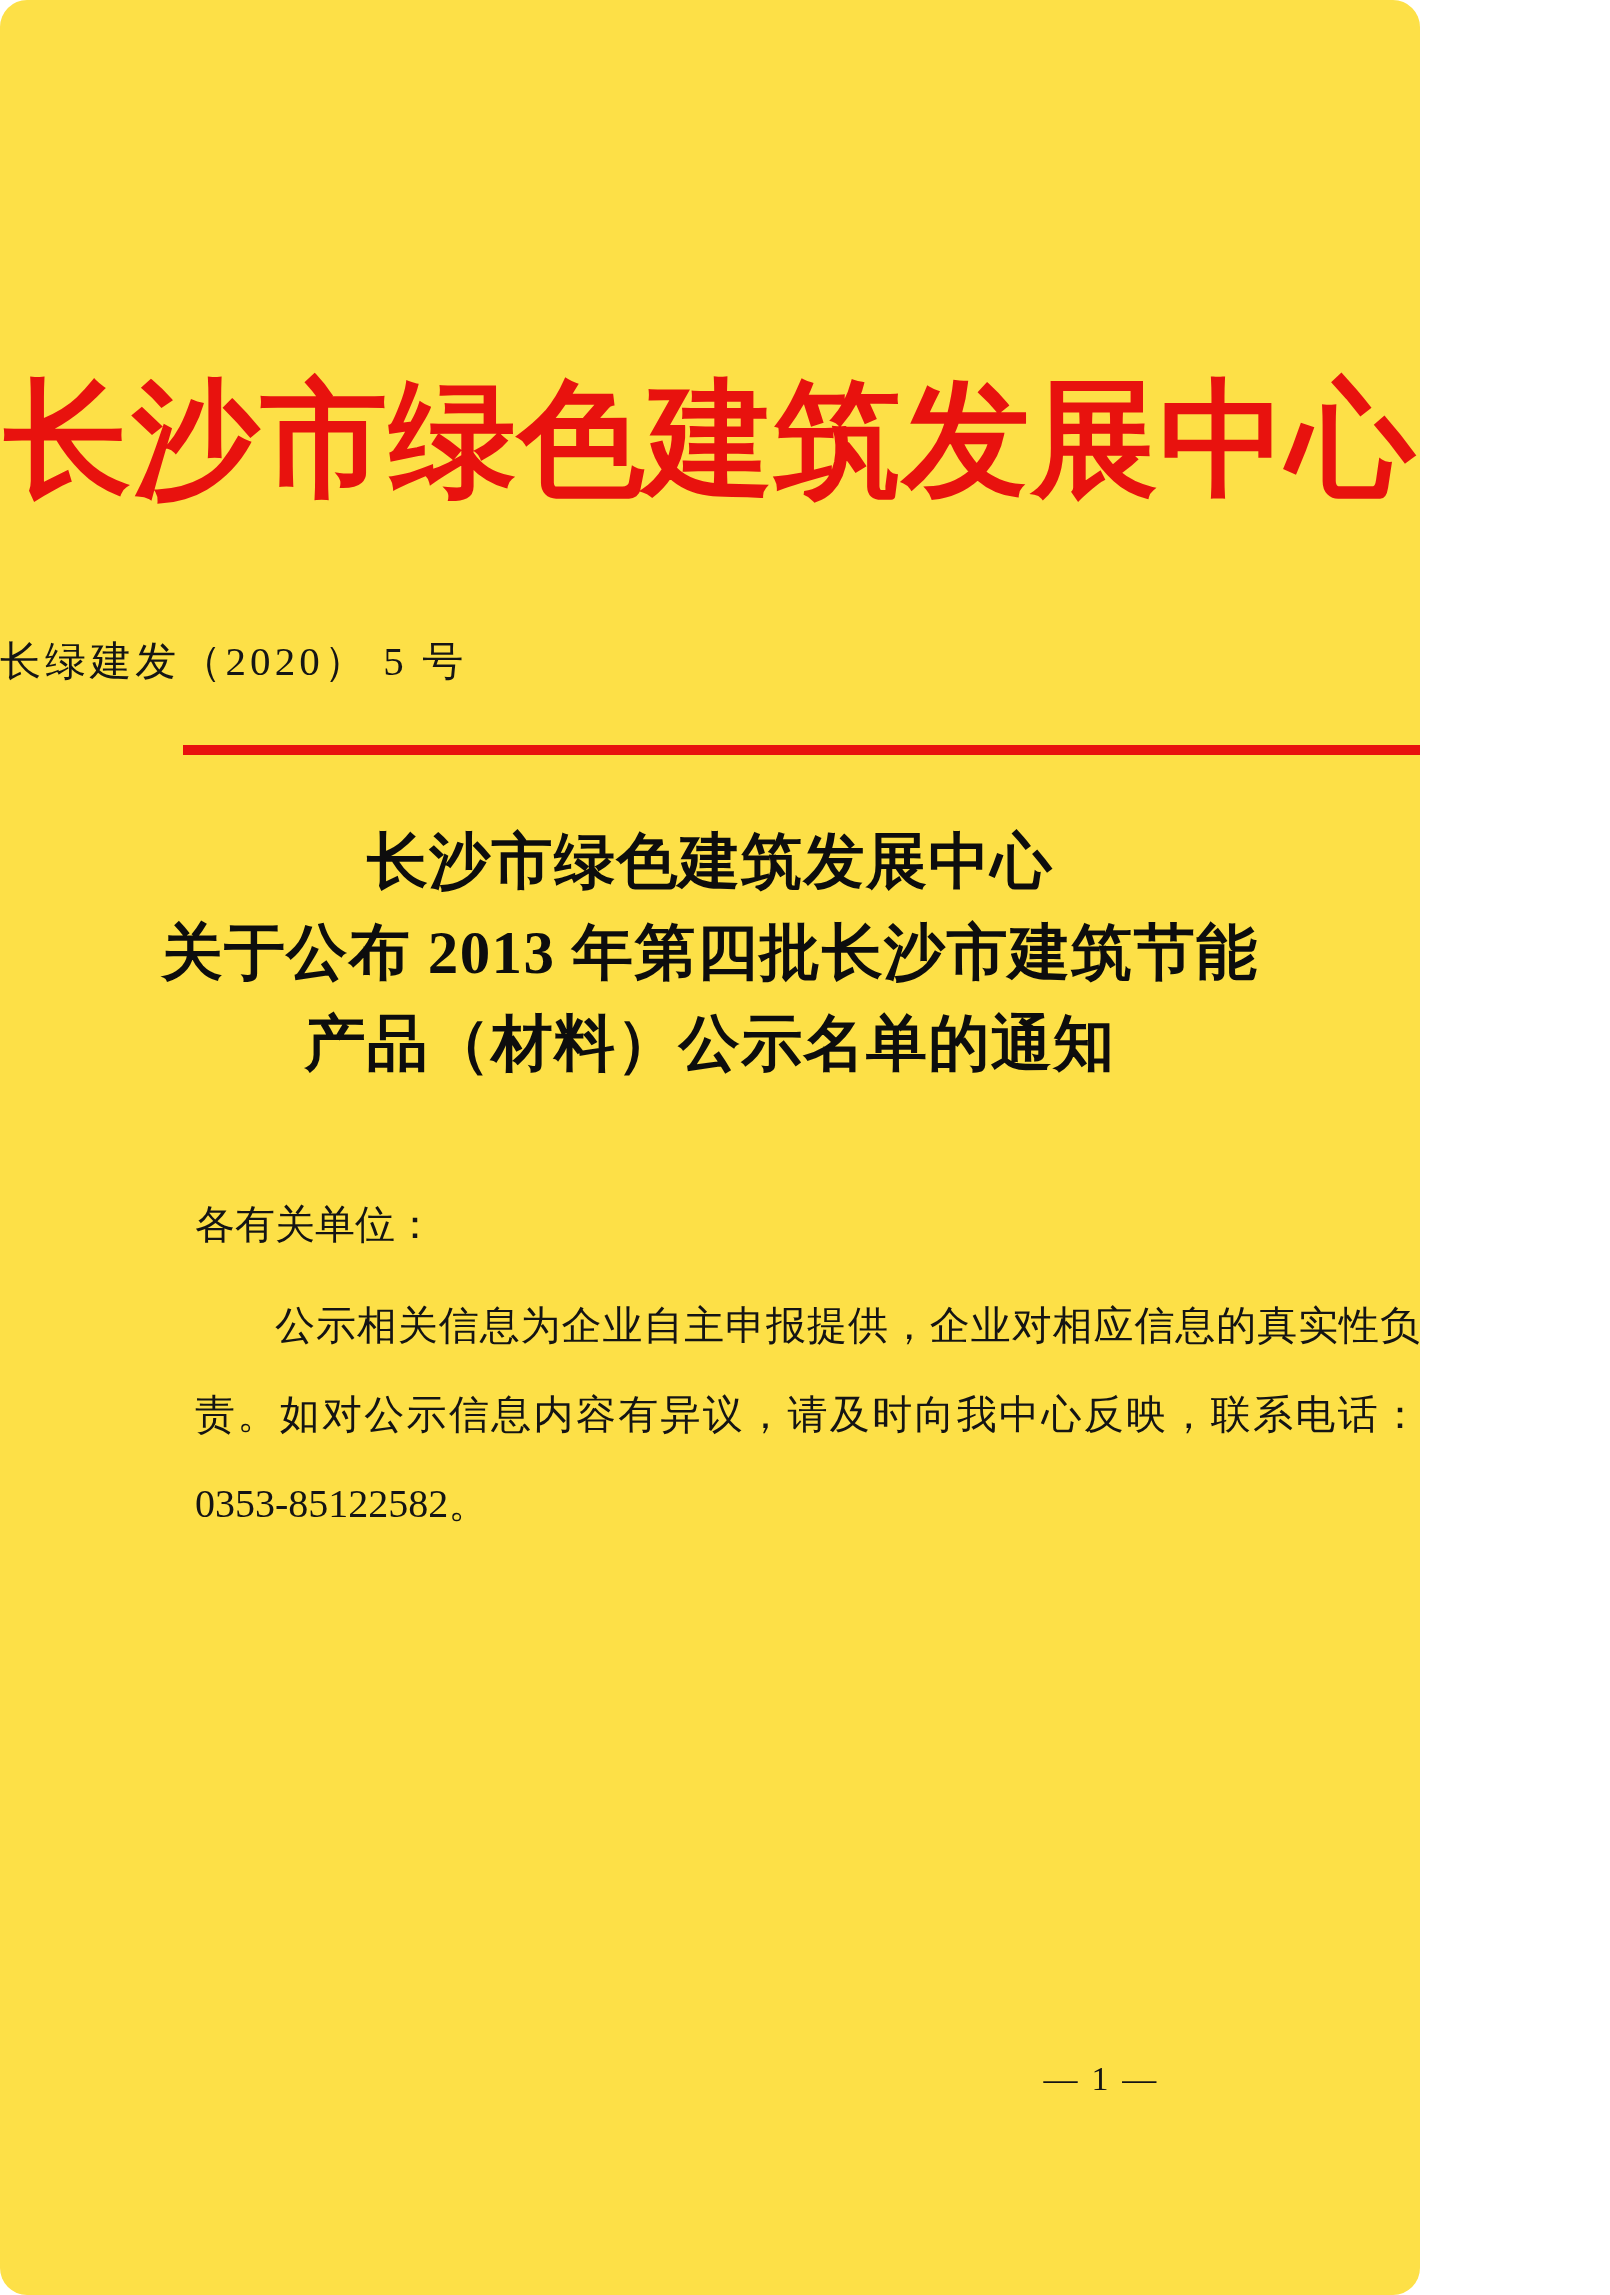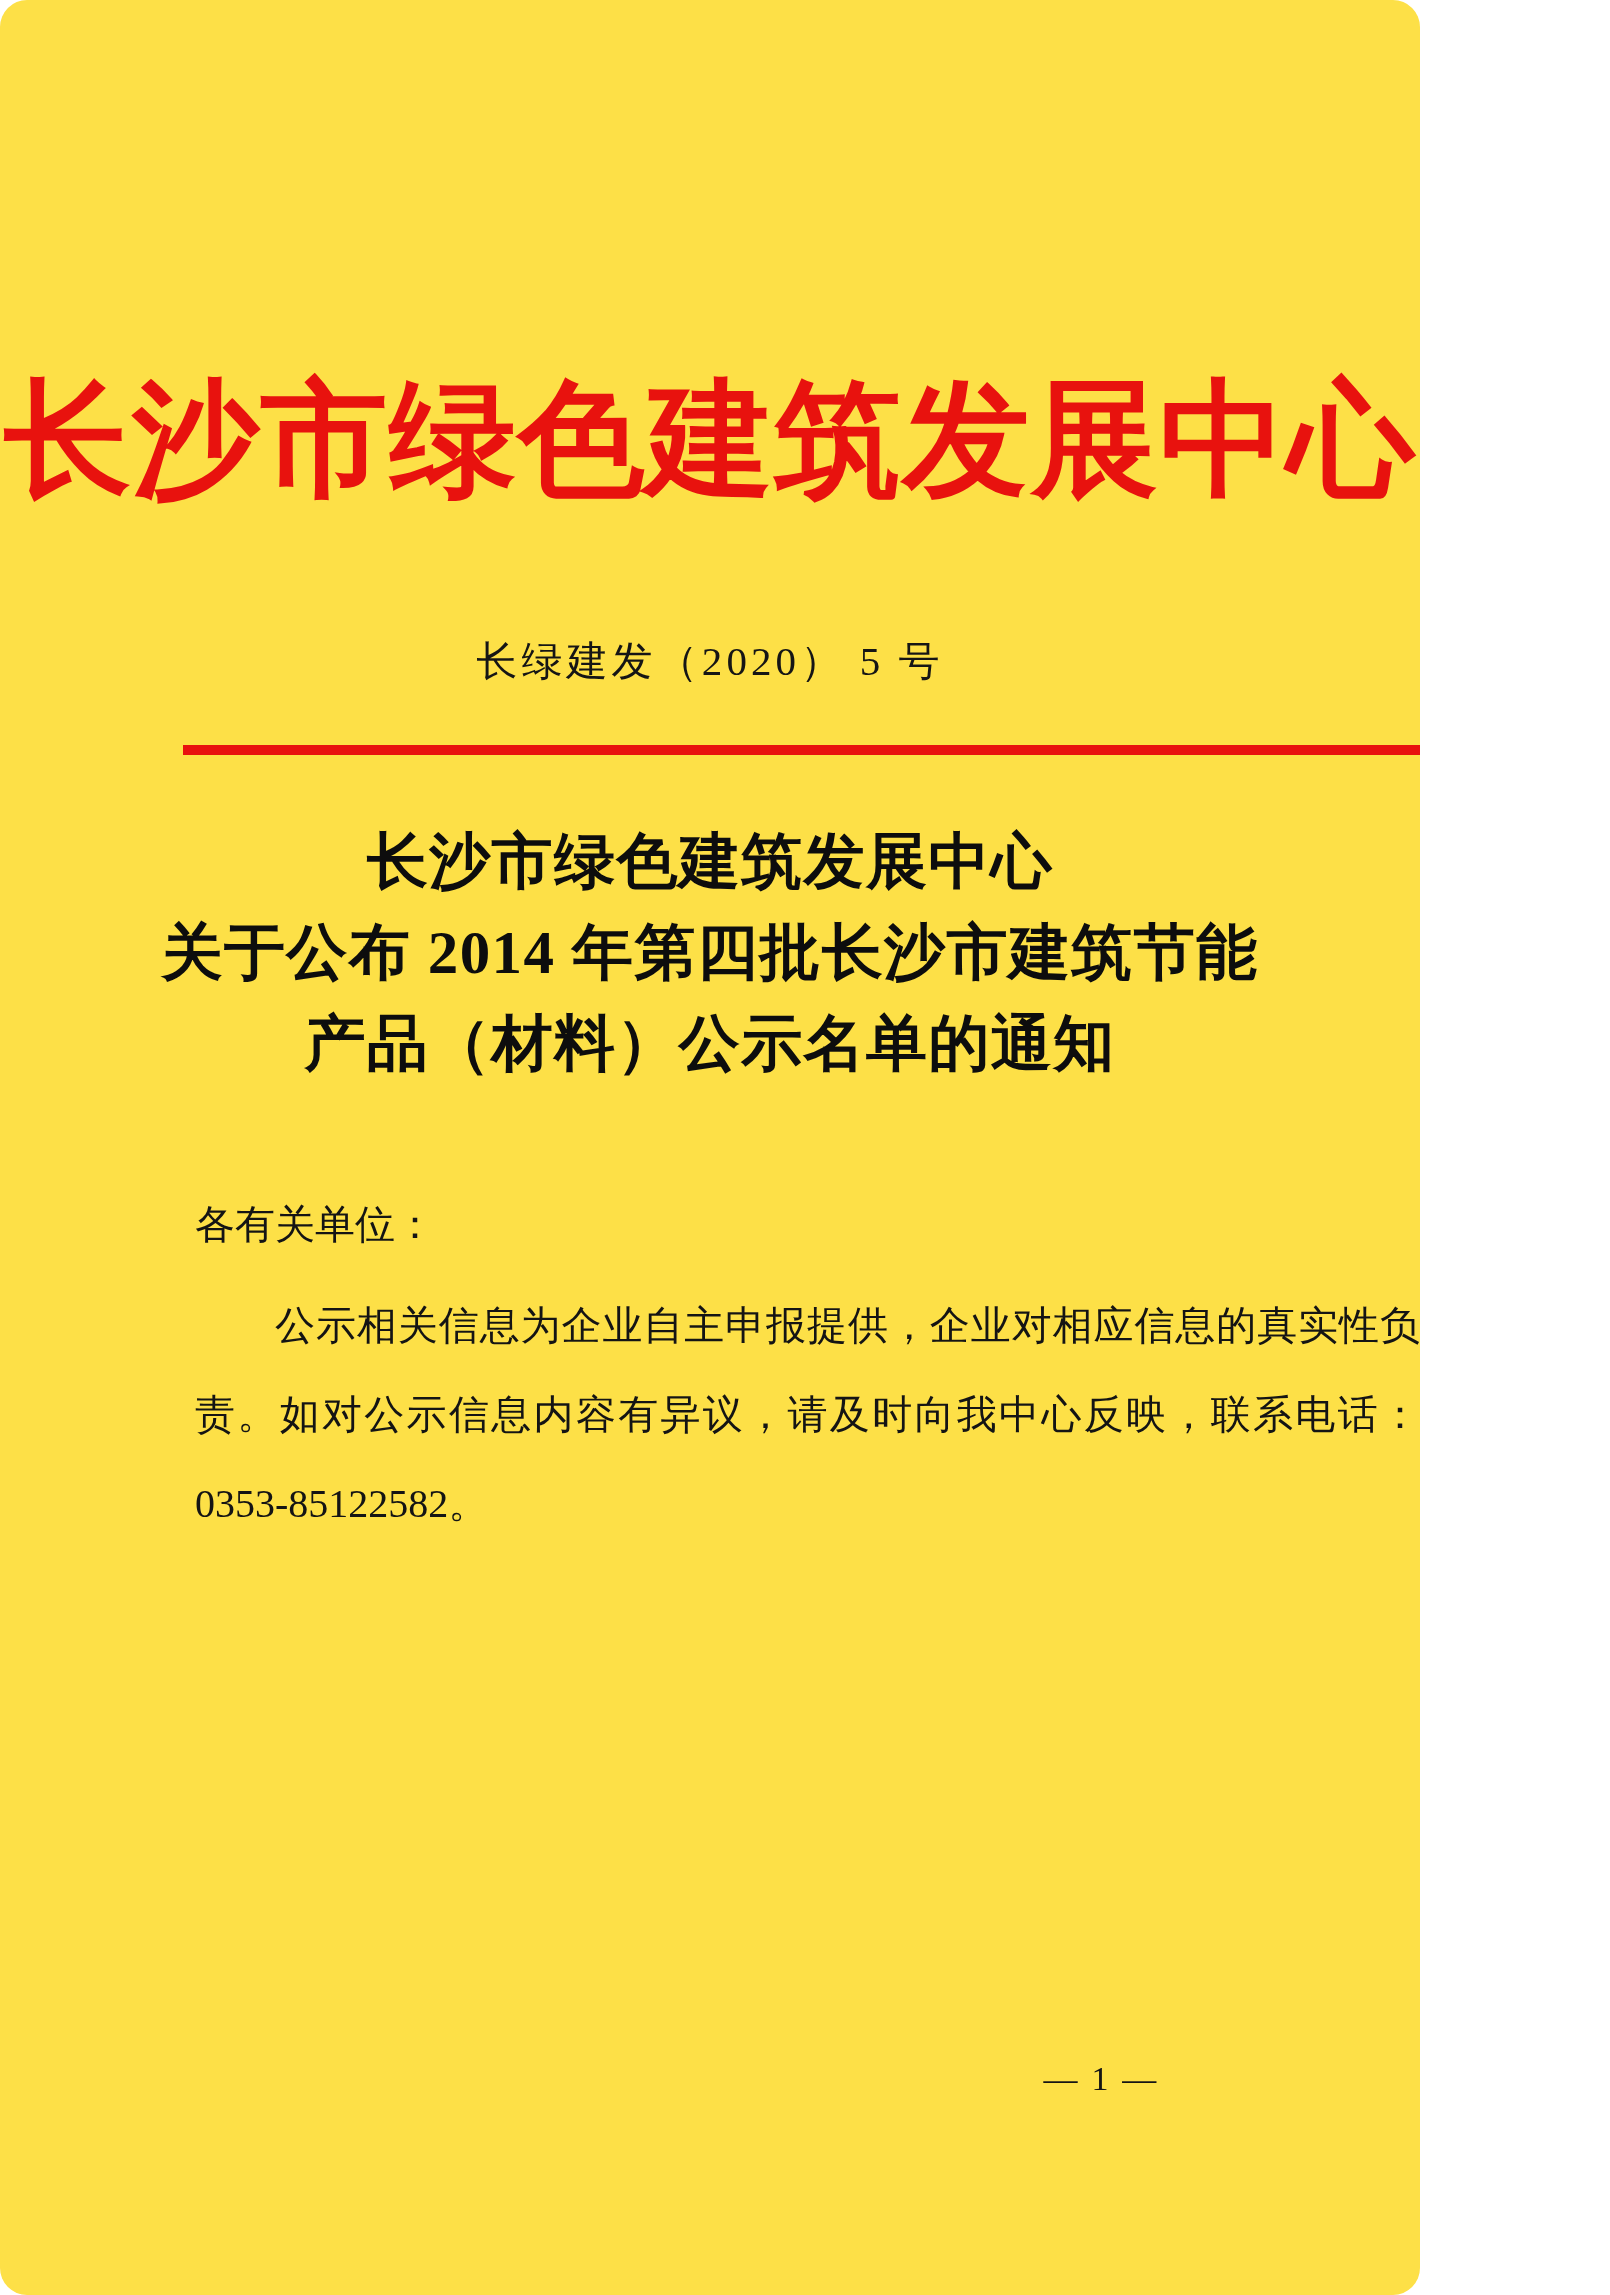--- a/index.html
+++ b/index.html
@@ -28,21 +28,21 @@
     font-weight: bold;
     color: var(--accent, #e8120e);
     letter-spacing: 1.4px;
     white-space: nowrap;
   }
   .doc-number {
     position: absolute;
     top: 631px;
     left: 0;
     width: 100%;
-    text-align: center;
+    text-align: left;
     font-size: 41px;
     line-height: 61px;
     letter-spacing: 4.1px;
     color: #151515;
     white-space: nowrap;
   }
   .red-divider {
     position: absolute;
     top: 745px;
     left: 183px;
@@ -96,21 +96,21 @@
 <div class="page">
 
   <div class="org-title">长沙市绿色建筑发展中心</div>
 
   <div class="doc-number">长绿建发（2020） 5 号</div>
 
   <div class="red-divider"></div>
 
   <div class="notice-title">
     <div class="notice-title-line">长沙市绿色建筑发展中心</div>
-    <div class="notice-title-line">关于公布 2014 年第四批长沙市建筑节能</div>
+    <div class="notice-title-line">关于公布 2013 年第四批长沙市建筑节能</div>
     <div class="notice-title-line">产品（材料）公示名单的通知</div>
   </div>
 
   <div class="body-text">
     <p class="salutation">各有关单位：</p>
     <p class="para">公示相关信息为企业自主申报提供，企业对相应信息的真实性负责。如对公示信息内容有异议，请及时向我中心反映，联系电话：0353-85122582。</p>
   </div>
 
   <div class="page-number">— 1 —</div>
 

